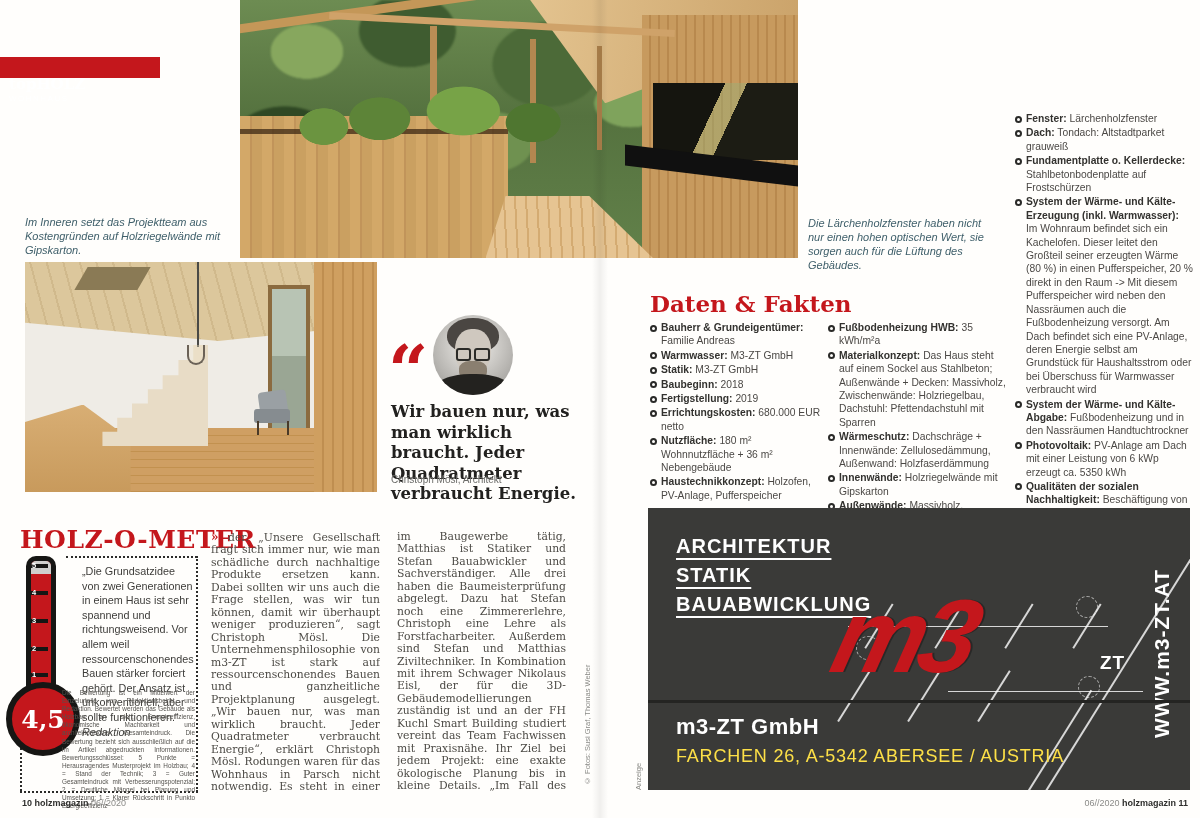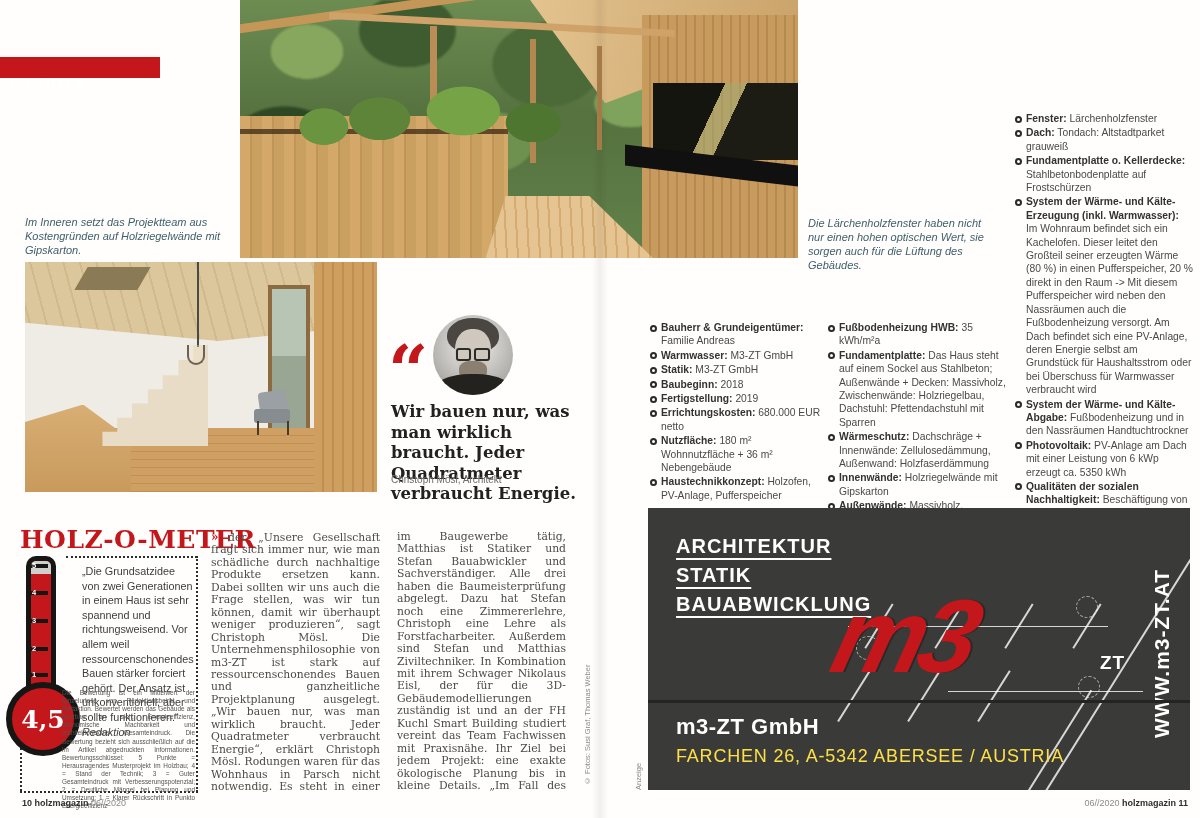--- a/index.html
+++ b/index.html
@@ -198,20 +198,21 @@
       </div>
     <div class="po-beard"></div>
     <div class="po-shoulders"></div>
   </div>
   <div class="abs qmark">“</div>
   <div class="abs qtext">Wir bauen nur, was man wirklich braucht. Jeder Quadratmeter verbraucht Energie.</div>
   <div class="abs qattr">Christoph Mösl, Architekt</div>
 
   <div class="abs cap cap-right">Die Lärchenholzfenster haben nicht nur einen hohen optischen Wert, sie sorgen auch für die Lüftung des Gebäudes.</div>
 
+  <div class="abs facts-title">Daten &amp; Fakten</div>
   <div class="abs fcol fcol1">
 
       <div class="fact">
         <span class="fb"></span><b>Bauherr &amp; Grundeigentümer:</b> <span>Familie Andreas</span>
       </div>
 
       <div class="fact">
         <span class="fb"></span><b>Warmwasser:</b> <span>M3-ZT GmbH</span>
       </div>
 
@@ -240,21 +241,21 @@
         <span class="fb"></span><b>Haustechnikkonzept:</b> <span>Holzofen, PV-Anlage, Pufferspeicher</span>
       </div>
     </div>
   <div class="abs fcol fcol2">
 
       <div class="fact">
         <span class="fb"></span><b>Fußbodenheizung HWB:</b> <span>35 kWh/m²a</span>
       </div>
 
       <div class="fact">
-        <span class="fb"></span><b>Fundamentplatte:</b> <span>Das Haus steht auf einem Sockel aus Stahlbeton; Außenwände + Decken: Massivholz, Zwischenwände: Holzriegelbau, Dachstuhl: Pfettendachstuhl mit Sparren</span>
+        <span class="fb"></span><b>Materialkonzept:</b> <span>Das Haus steht auf einem Sockel aus Stahlbeton; Außenwände + Decken: Massivholz, Zwischenwände: Holzriegelbau, Dachstuhl: Pfettendachstuhl mit Sparren</span>
       </div>
 
       <div class="fact">
         <span class="fb"></span><b>Wärmeschutz:</b> <span>Dachschräge + Innenwände: Zellulosedämmung, Außenwand: Holzfaserdämmung</span>
       </div>
 
       <div class="fact">
         <span class="fb"></span><b>Innenwände:</b> <span>Holzriegelwände mit Gipskarton</span>
       </div>
 

